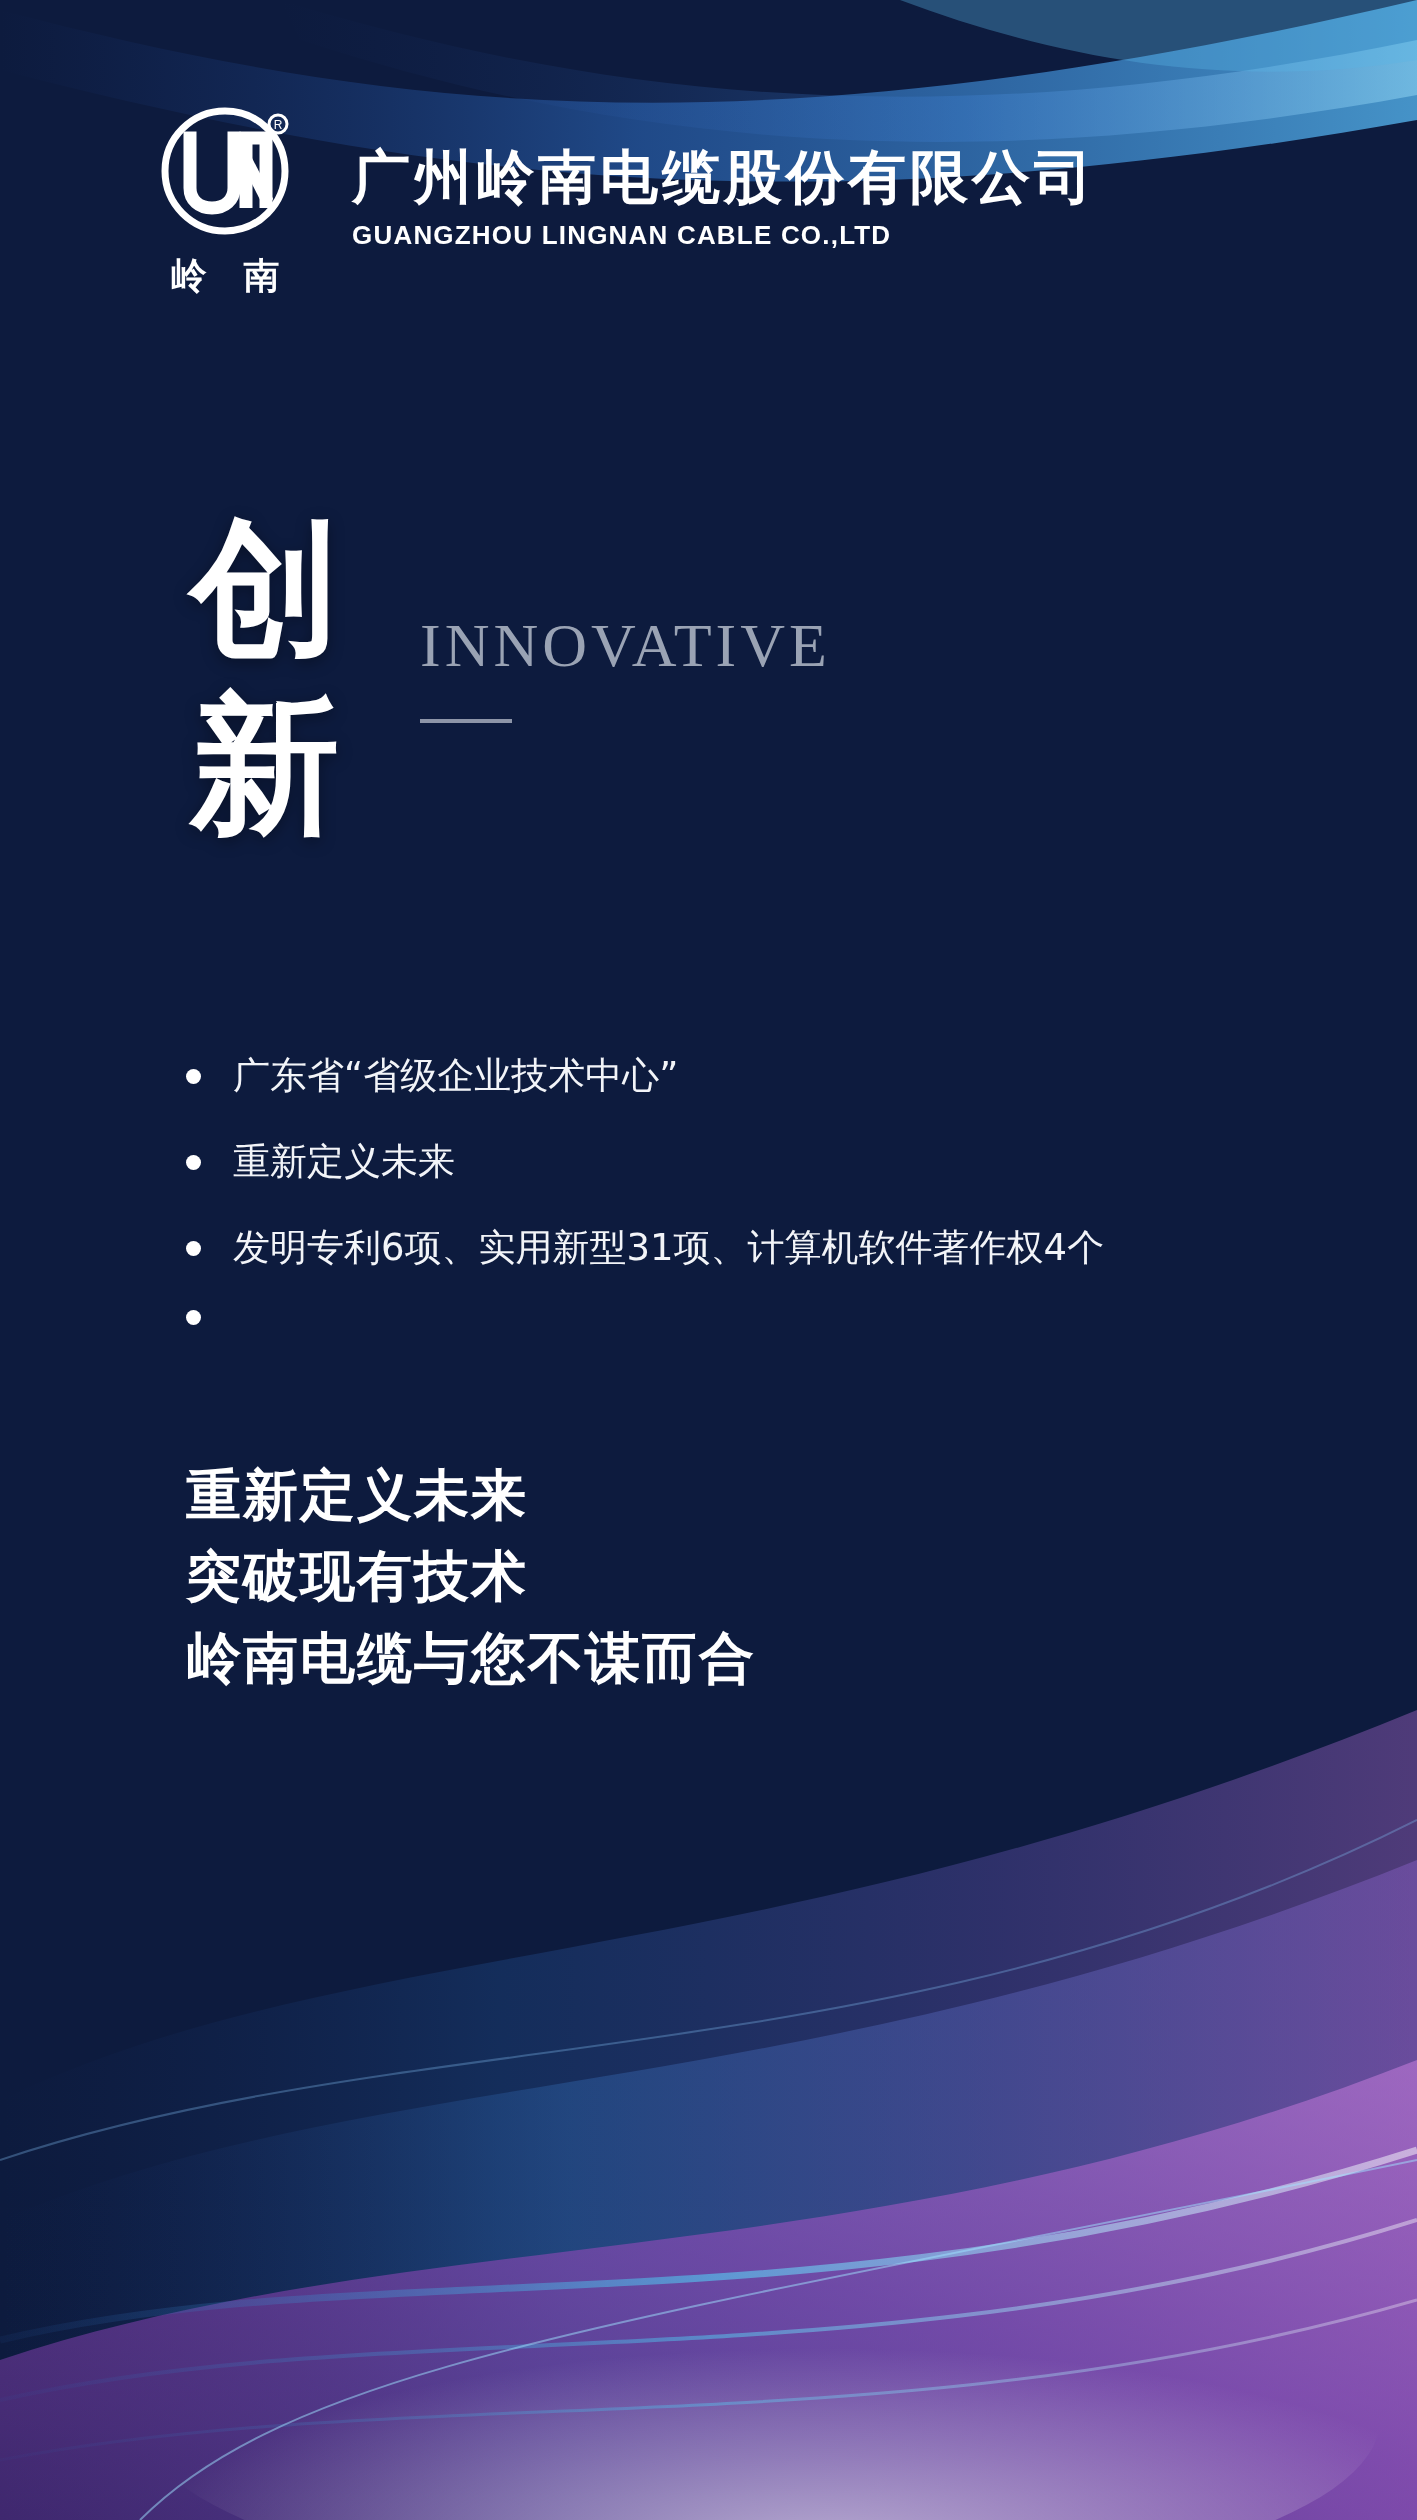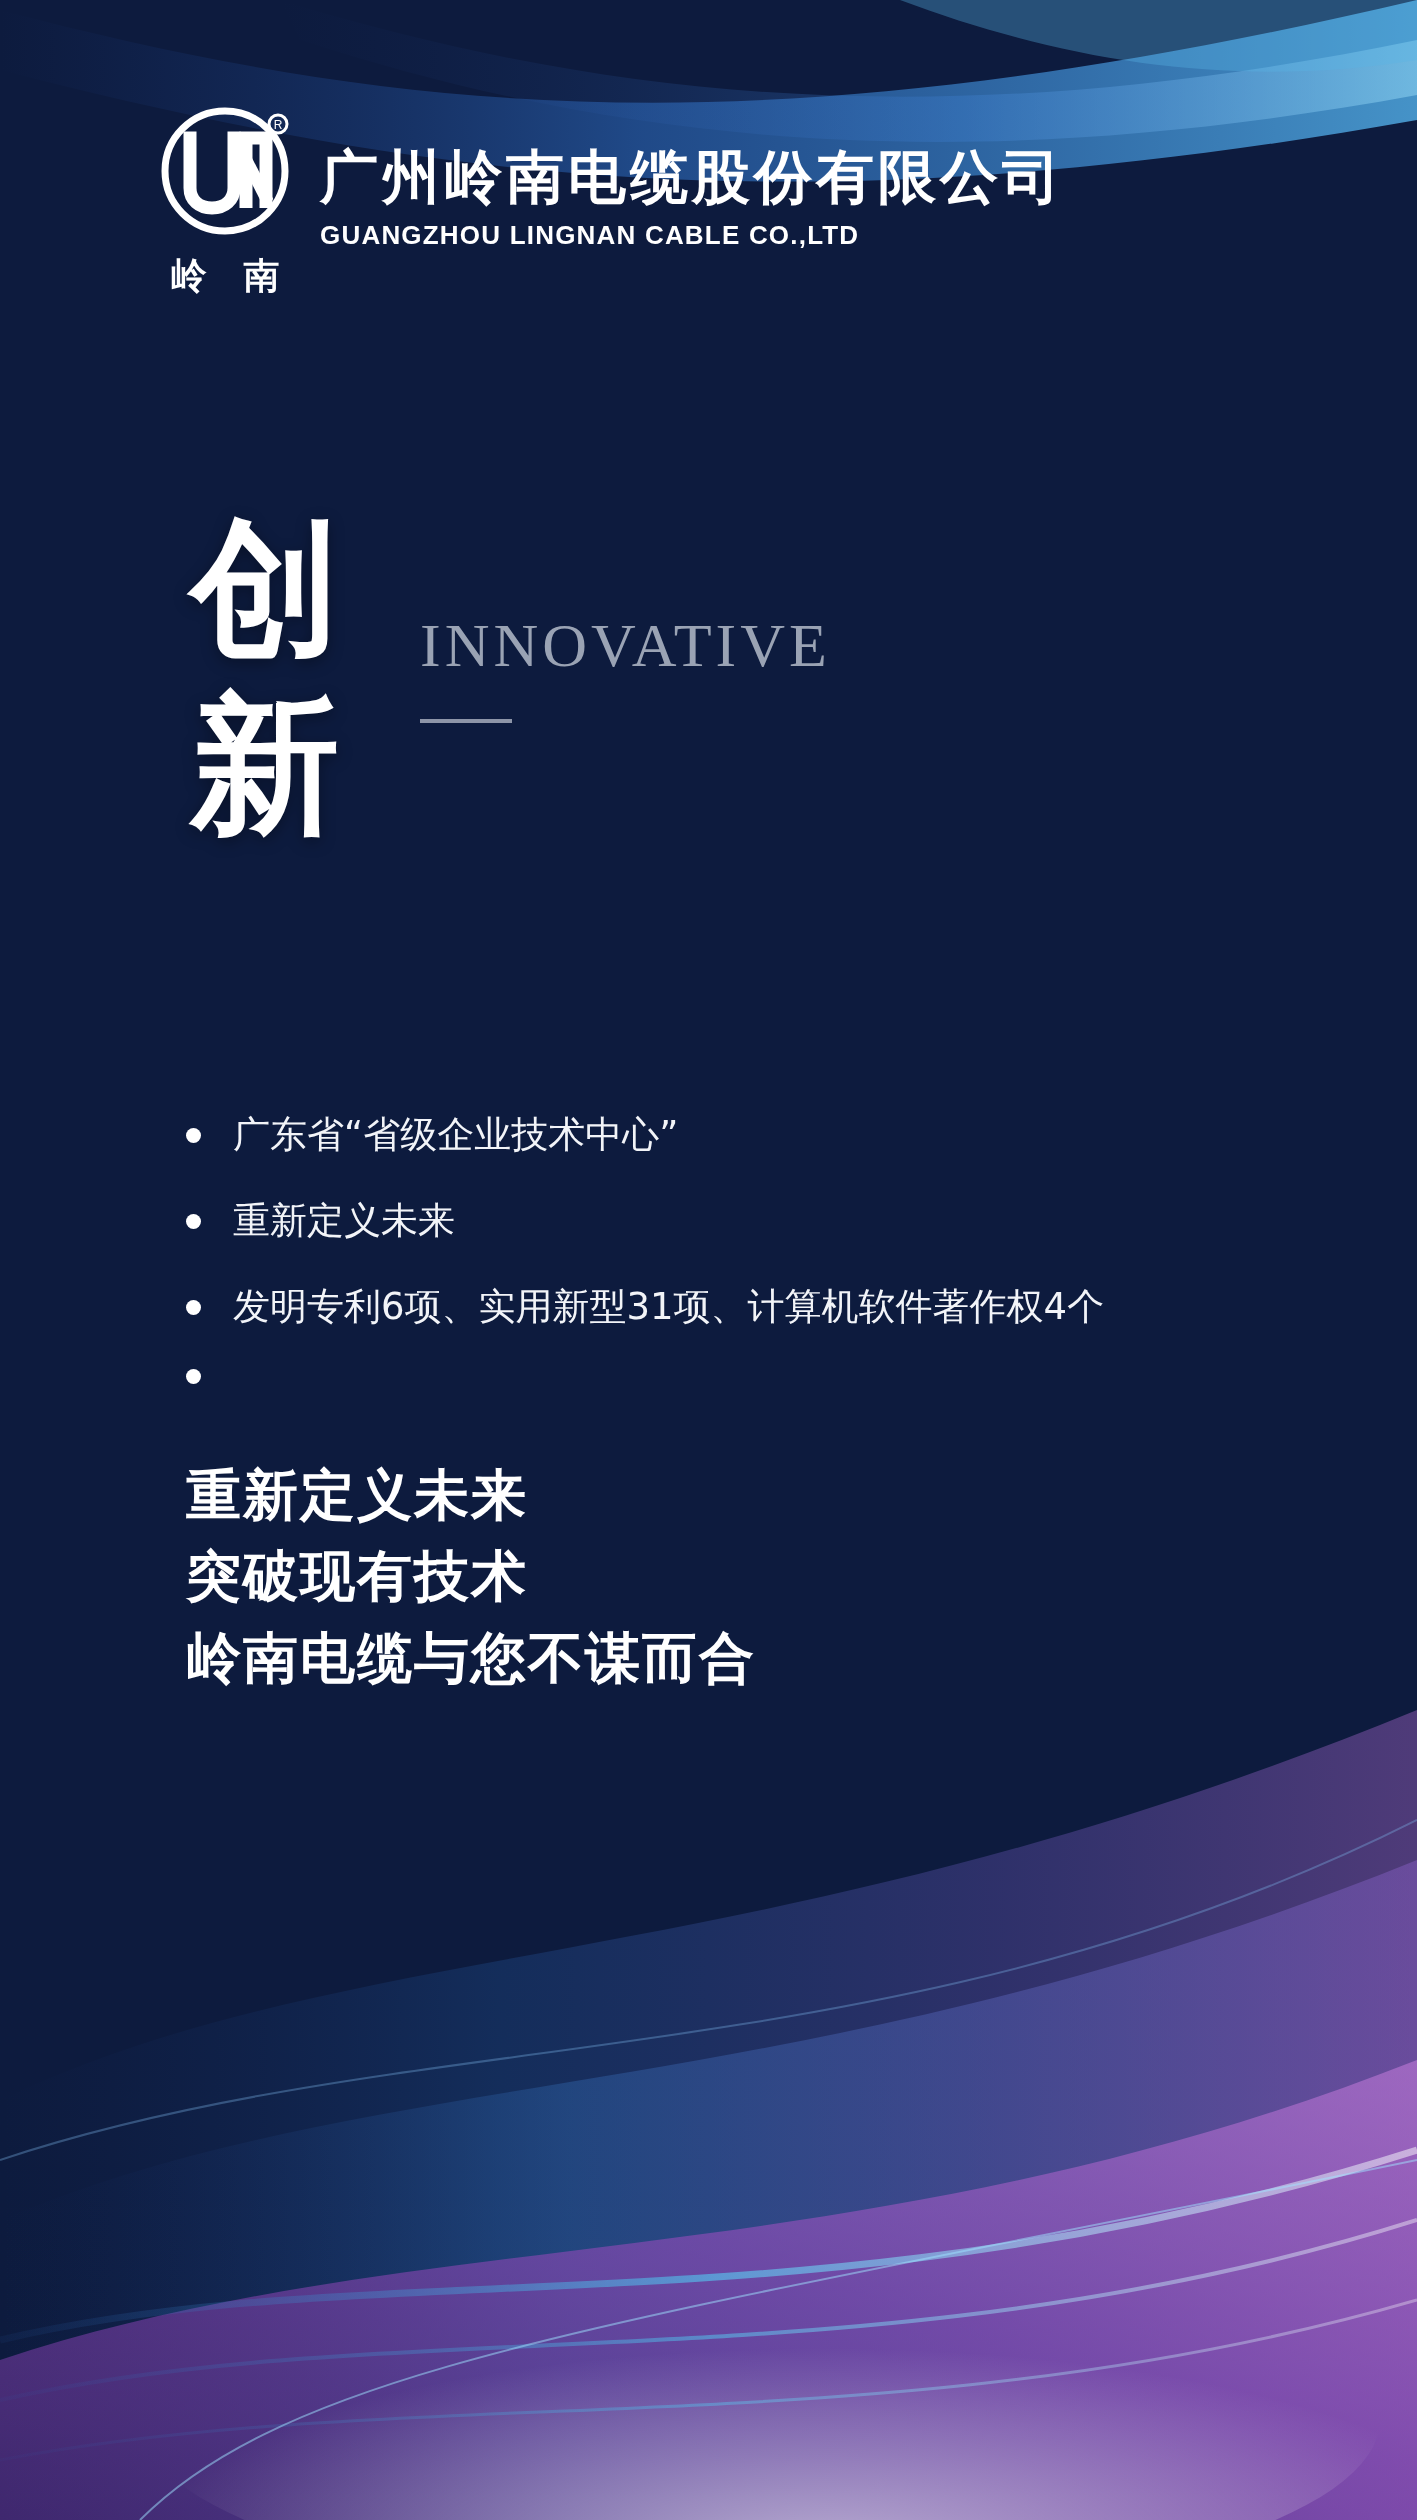--- a/index.html
+++ b/index.html
@@ -57,20 +57,21 @@
     margin-top: 6px;
     font-size: 36px;
     font-weight: bold;
     letter-spacing: 14px;
     text-indent: 14px;
     font-family: Liberation Serif, serif;
     color: #ffffff;
     white-space: nowrap;
   }
   .company-names {
+    margin-left: 32px;
     display: flex;
     flex-direction: column;
     justify-content: flex-start;
   }
   .company-cn {
     font-size: 58px;
     font-weight: bold;
     letter-spacing: 4px;
     line-height: 1.1;
     white-space: nowrap;
@@ -113,21 +114,21 @@
   }
   .headline-rule {
     margin-top: 38px;
     width: 92px;
     height: 4px;
     background: #8d95a8;
   }
   
   .bullets {
     position: absolute;
-    top: 1111px;
+    top: 1052px;
     left: 186px;
     width: 1130px;
     text-align: right;
   }
   .bullet-row {
     display: flex;
     align-items: center;
     margin-bottom: 38px;
   }
   .bullet-dot {

